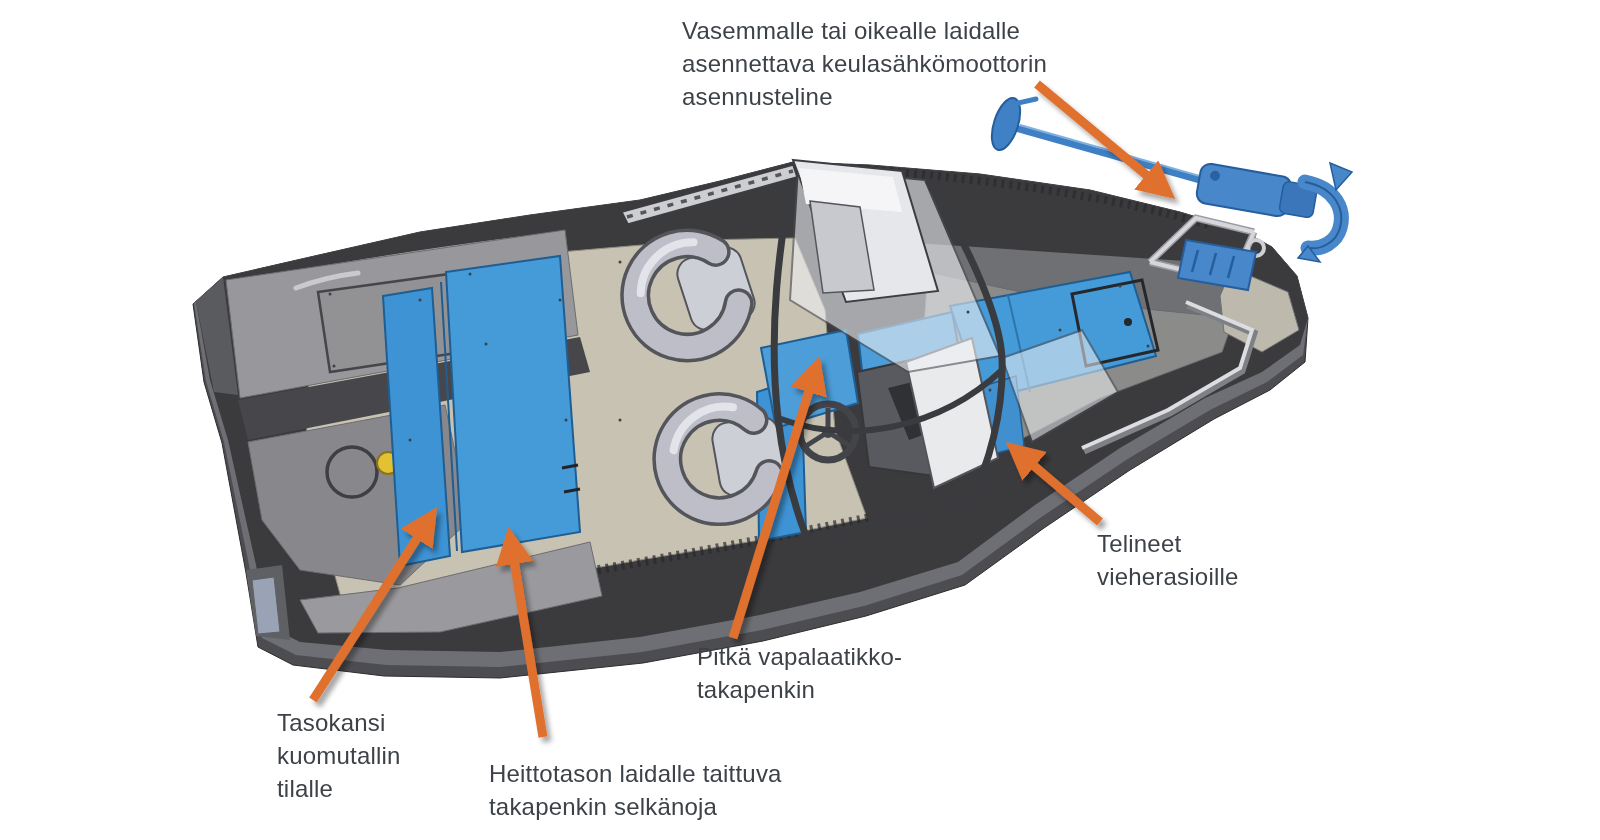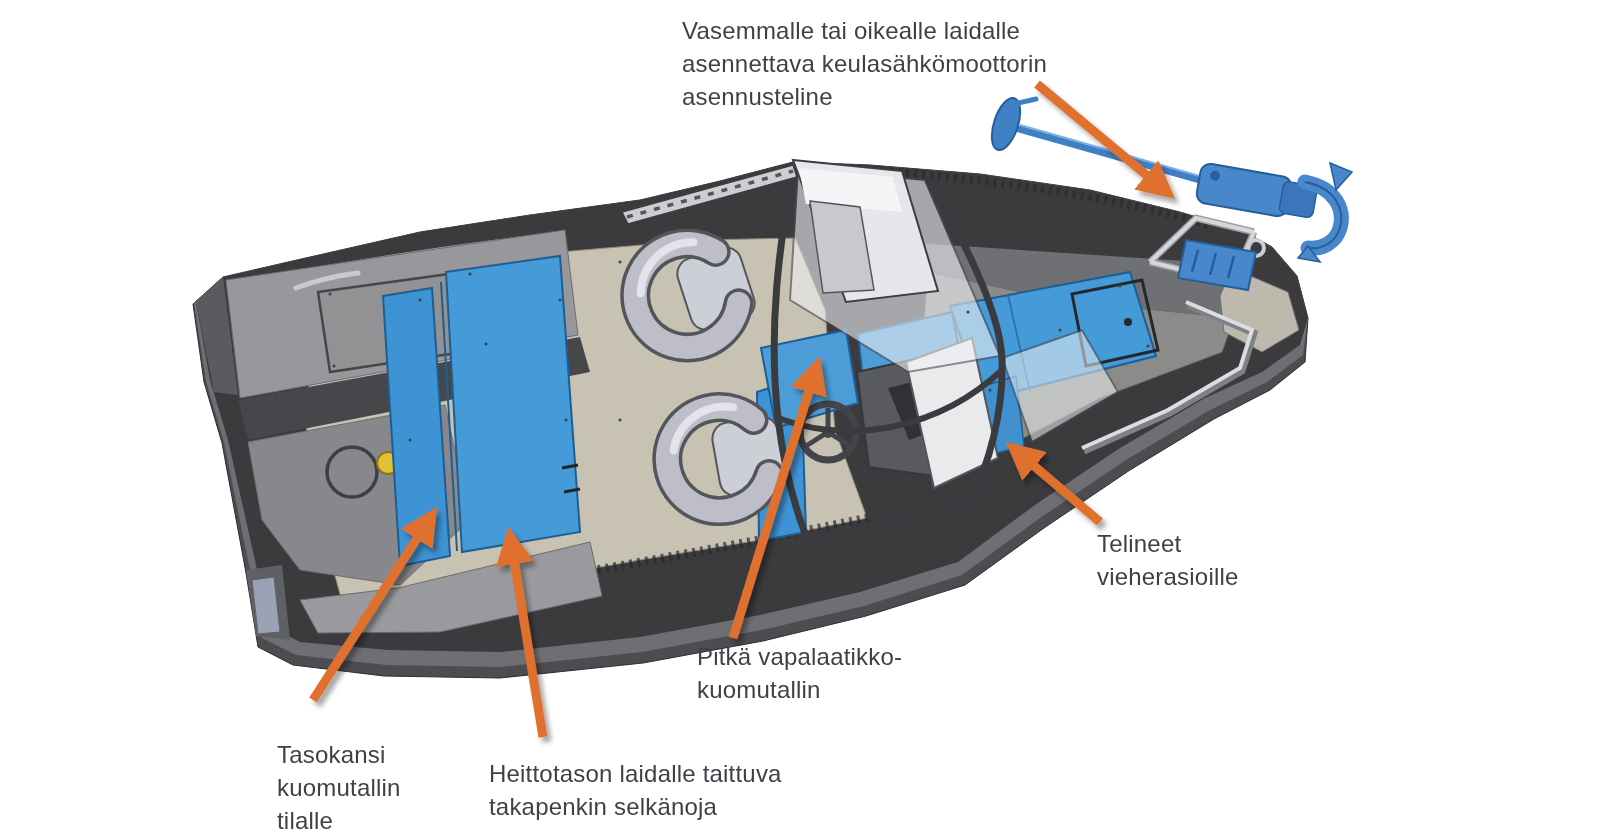--- a/index.html
+++ b/index.html
@@ -5,21 +5,21 @@
   html,body{margin:0;padding:0;background:#ffffff;}
   body{width:1600px;height:840px;overflow:hidden;position:relative;
        font-family:"Liberation Sans","DejaVu Sans",sans-serif;}
   .stage{position:absolute;inset:0;width:1600px;height:840px;background:#ffffff;}
   .stage svg{position:absolute;left:0;top:0;}
   .note{position:absolute;white-space:pre-line;font-size:24px;line-height:33px;
         color:#3d4248;letter-spacing:.2px;font-weight:400;}
   .n0{left:682px;top:14px;}
   .n1{left:1097px;top:527px;}
   .n2{left:697px;top:640px;}
-  .n3{left:277px;top:706px;margin-top:32px;}
+  .n3{left:277px;top:706px;}
   .n4{left:489px;top:757px;}
 </style>
 </head>
 <body>
 
 <div class="stage">
 
 <svg width="1600" height="840" viewBox="0 0 1600 840">
   <defs>
     <marker id="ah" viewBox="0 0 10 10" refX="7.5" refY="5" markerWidth="4.2" markerHeight="4.2" orient="auto-start-reverse">
@@ -178,19 +178,19 @@
     <line x1="543" y1="737" x2="510" y2="536" marker-end="url(#ah)"></line>
   </g>
 </svg>
 
   <div class="note n1">Telineet
 vieherasioille</div>
   <div class="note n0">Vasemmalle tai oikealle laidalle
 asennettava keulasähkömoottorin
 asennusteline</div>
   <div class="note n2">Pitkä vapalaatikko-
-kuomutallin</div>
+takapenkin</div>
   <div class="note n3">Tasokansi
 kuomutallin
 tilalle</div>
   <div class="note n4">Heittotason laidalle taittuva
 takapenkin selkänoja</div>
 </div>
 
 </body></html>

